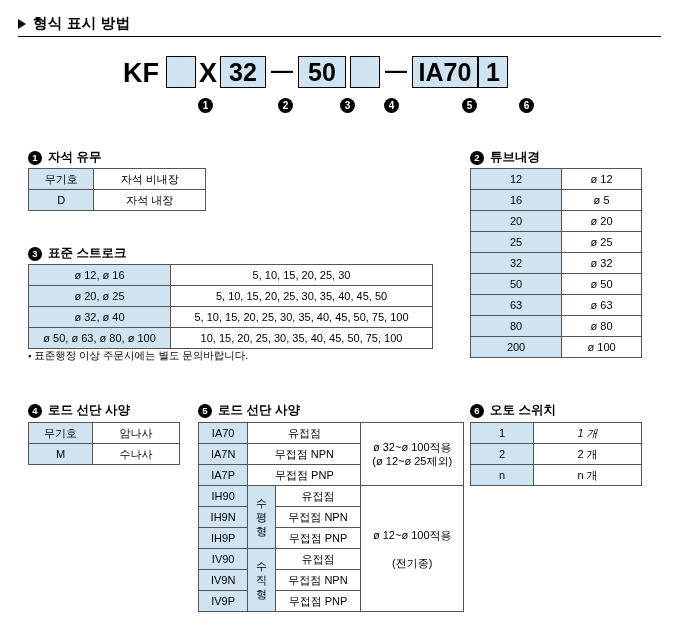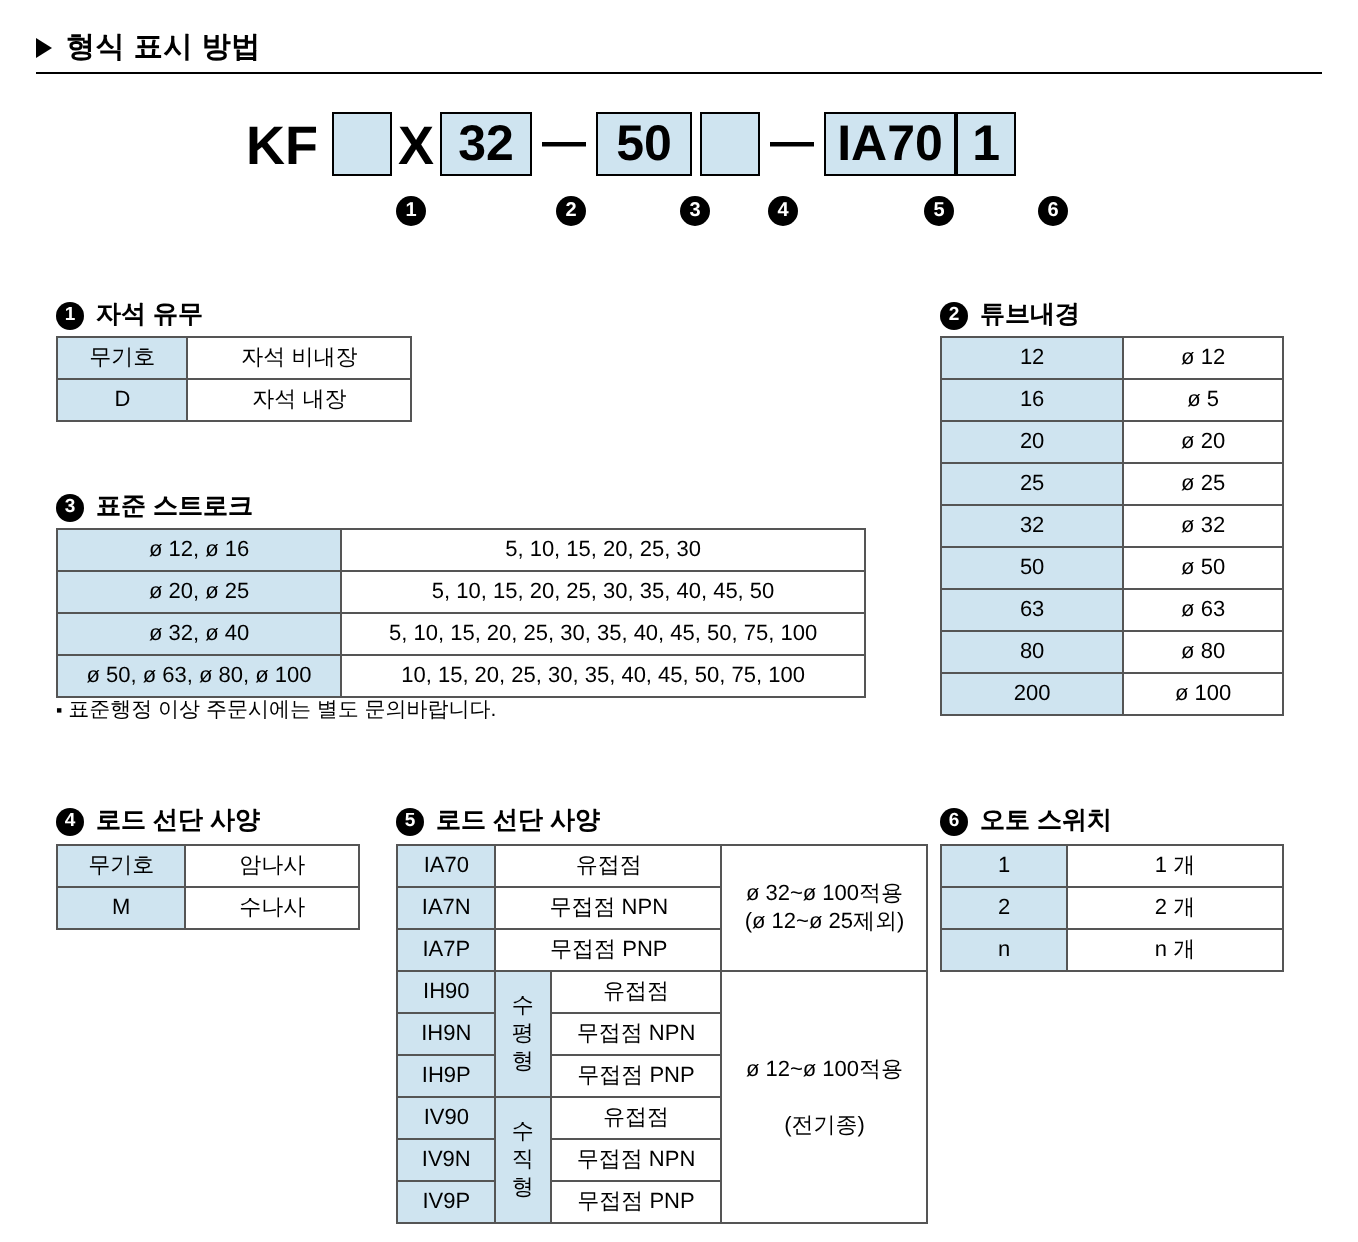--- a/index.html
+++ b/index.html
@@ -360,21 +360,21 @@
     </table>
 
   <div class="sec-head" style="left:470px; top:402px;">
     <span class="num-badge">6</span>
     <span>오토 스위치</span>
   </div>
   <table class="tbl" style="left:470px; top:422px; width:172px;">
     <tbody>
         <tr>
       <td class="hd" style="width:60px;">1</td>
-      <td class="lft" style="width:110px;">1 개</td>
+      <td class="lft" style="width:110px;font-style:italic;">1 개</td>
     </tr>
     <tr>
       <td class="hd">2</td>
       <td class="lft">2 개</td>
     </tr>
     <tr>
       <td class="hd">n</td>
       <td class="lft">n 개</td>
     </tr>
   </tbody>

